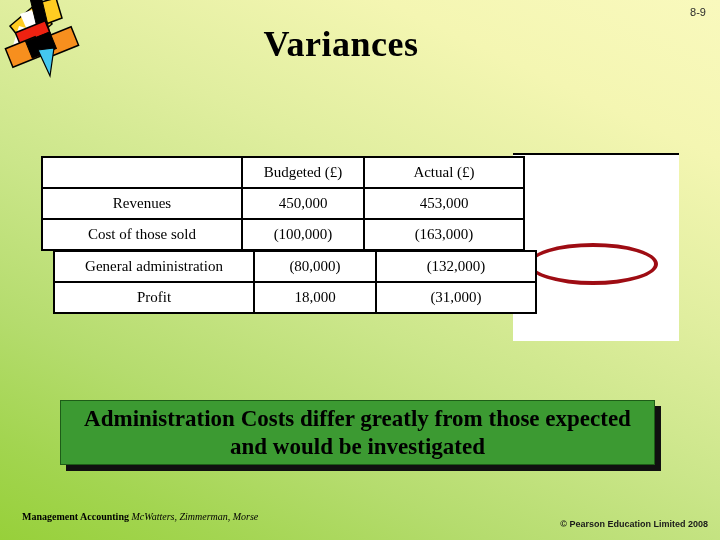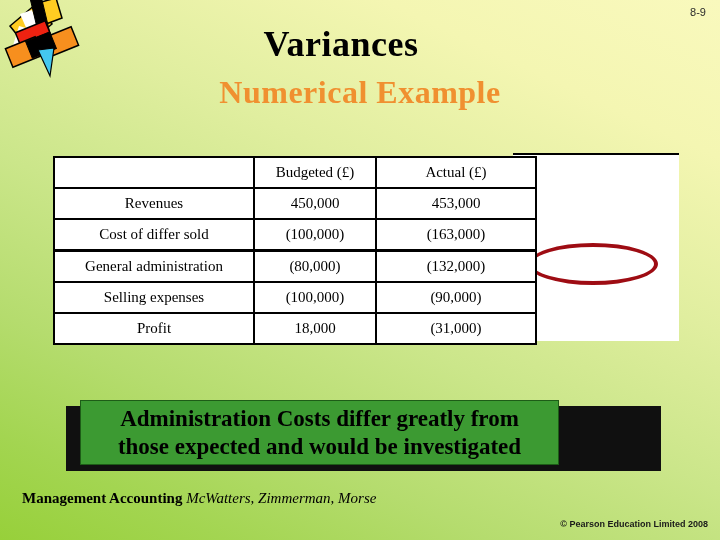--- a/index.html
+++ b/index.html
@@ -100,21 +100,21 @@
     box-sizing: border-box;
   }
 
   
   .tbl {
     position: absolute;
     border-collapse: collapse;
     background: #ffffff;
     table-layout: fixed;
   }
-  #table-top    { left: 53px; top: 156px; }
+  #table-top    { left: 41px; top: 156px; }
   #table-bottom { left: 53px; top: 250px; }
 
   .tbl td {
     border: 2px solid #000000;
     font-size: 15px;
     color: #000000;
     text-align: center;
     height: 27px;
     padding: 1px 4px;
     background: #ffffff;
@@ -131,45 +131,44 @@
     left: 66px;
     top: 406px;
     width: 595px;
     height: 65px;
     background: #101010;
   }
   #callout {
     position: absolute;
     left: 60px;
     top: 400px;
-    width: 479px;
+    width: 595px;
     height: 65px;
     background: #3c9a32;
     border: 1px solid #1d5c17;
     box-sizing: border-box;
     display: flex;
     align-items: center;
     justify-content: center;
-    margin-left: 20px;
   }
   #callout-text {
     font-size: 23px;
     font-weight: bold;
     color: #000000;
     text-align: center;
     line-height: 1.18;
     padding: 0 14px;
   }
 
   
   #footer-left {
     position: absolute;
     left: 22px;
-    top: 490px;
-    font-size: 15px;
+    top: 511px;
+    font-size: 10px;
     color: #000000;
     white-space: nowrap;
   }
   #footer-left .bold { font-weight: bold; }
   #footer-left .ital { font-style: italic; }
 
   #footer-right {
     position: absolute;
     right: 12px;
     top: 519px;
@@ -197,59 +196,53 @@
       <path d="M28 0 L40 2 L50 44 L38 42 Z" fill="#000000" stroke="#000" stroke-width="1"></path>
       <rect x="16" y="28" width="32" height="20" transform="rotate(-22 32 38)" fill="#ee2211" stroke="#000" stroke-width="1.5"></rect>
       <rect x="42" y="34" width="32" height="20" transform="rotate(-22 58 44)" fill="#f78f1e" stroke="#000" stroke-width="1.5"></rect>
       <rect x="6" y="44" width="32" height="20" transform="rotate(-22 22 54)" fill="#f78f1e" stroke="#000" stroke-width="1.5"></rect>
       <rect x="26" y="38" width="26" height="18" transform="rotate(-22 39 47)" fill="#000000" stroke="#000" stroke-width="1"></rect>
       <path d="M36 52 L52 50 L48 78 Z" fill="#44c8f0" stroke="#000" stroke-width="1.2"></path>
     </g>
   </svg>
 
   <div id="title-main">Variances</div>
-  <div id="title-sub">Numerical Example</div>
 
   <div id="annotation-panel"></div>
   <div id="annotation-panel-topline"></div>
   <div id="red-ellipse"></div>
 
   <table class="tbl" id="table-top">
     <tbody>
         <tr>
       <td class="col-label"></td>
       <td class="col-num">Budgeted (£)</td>
       <td class="col-num2">Actual (£)</td>
     </tr>
     <tr>
       <td class="col-label">Revenues</td>
       <td class="col-num">450,000</td>
       <td class="col-num2">453,000</td>
     </tr>
     <tr>
-      <td class="col-label">Cost of differ sold</td>
+      <td class="col-label">Cost of those sold</td>
       <td class="col-num">(100,000)</td>
       <td class="col-num2">(163,000)</td>
     </tr>
   </tbody>
     </table>
 
   <table class="tbl" id="table-bottom">
     <tbody>
         <tr>
       <td class="col-label">General administration</td>
       <td class="col-num">(80,000)</td>
       <td class="col-num2">(132,000)</td>
     </tr>
     <tr>
-      <td class="col-label">Selling expenses</td>
-      <td class="col-num">(100,000)</td>
-      <td class="col-num2">(90,000)</td>
-    </tr>
-    <tr>
       <td class="col-label">Profit</td>
       <td class="col-num">18,000</td>
       <td class="col-num2">(31,000)</td>
     </tr>
   </tbody>
     </table>
 
   <div id="callout-shadow"></div>
   <div id="callout">
     <div id="callout-text">Administration Costs differ greatly from those expected and would be investigated</div>

